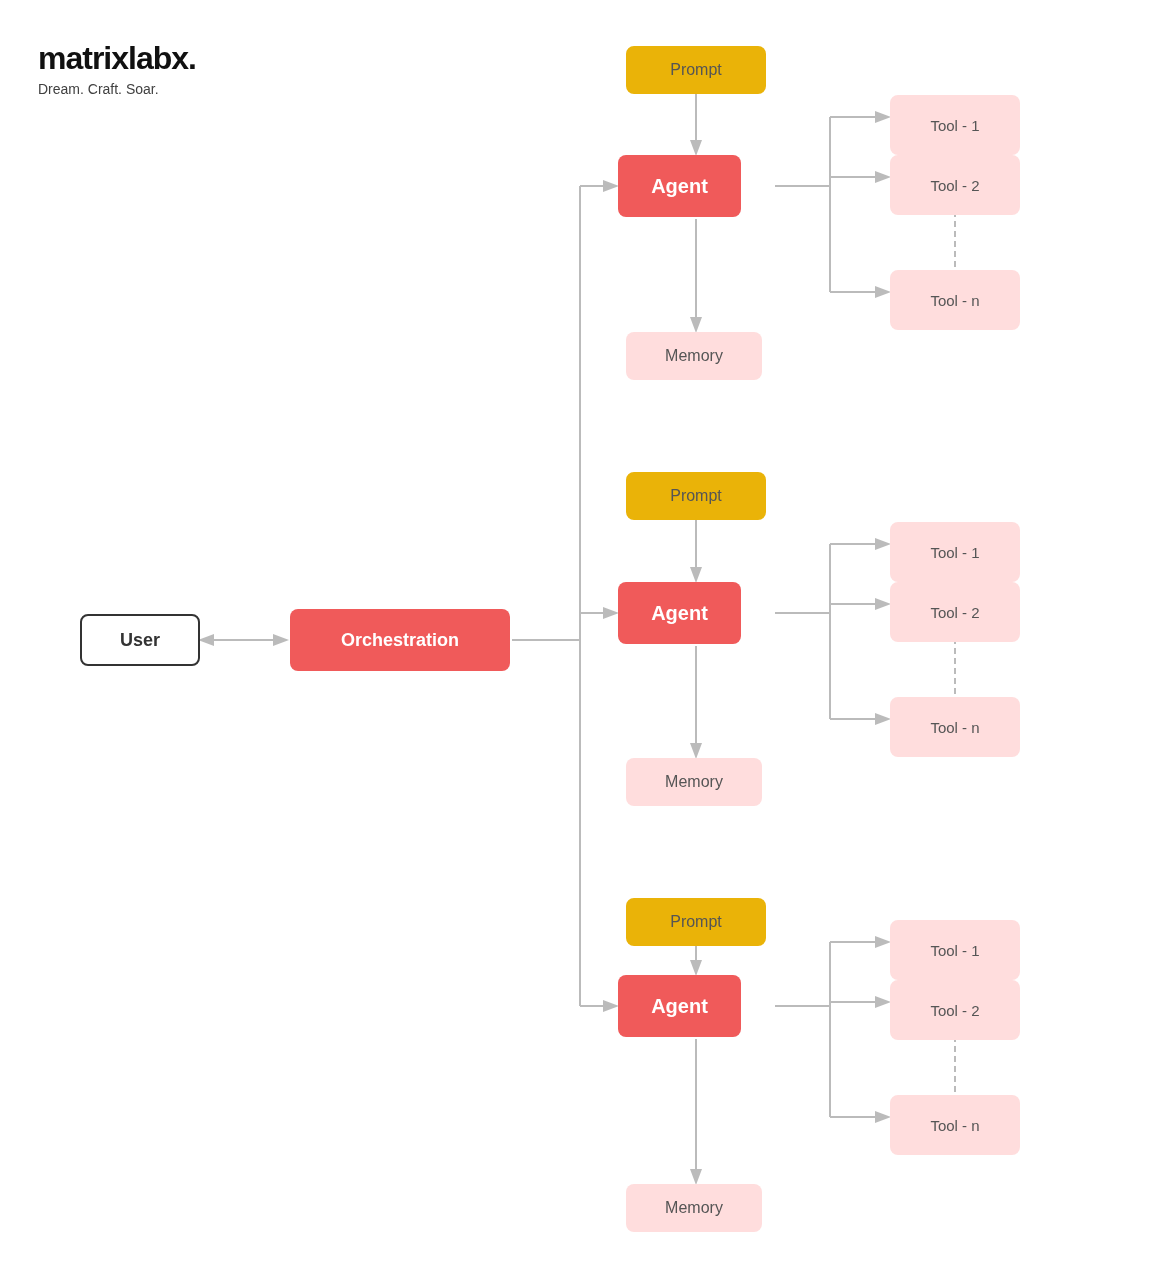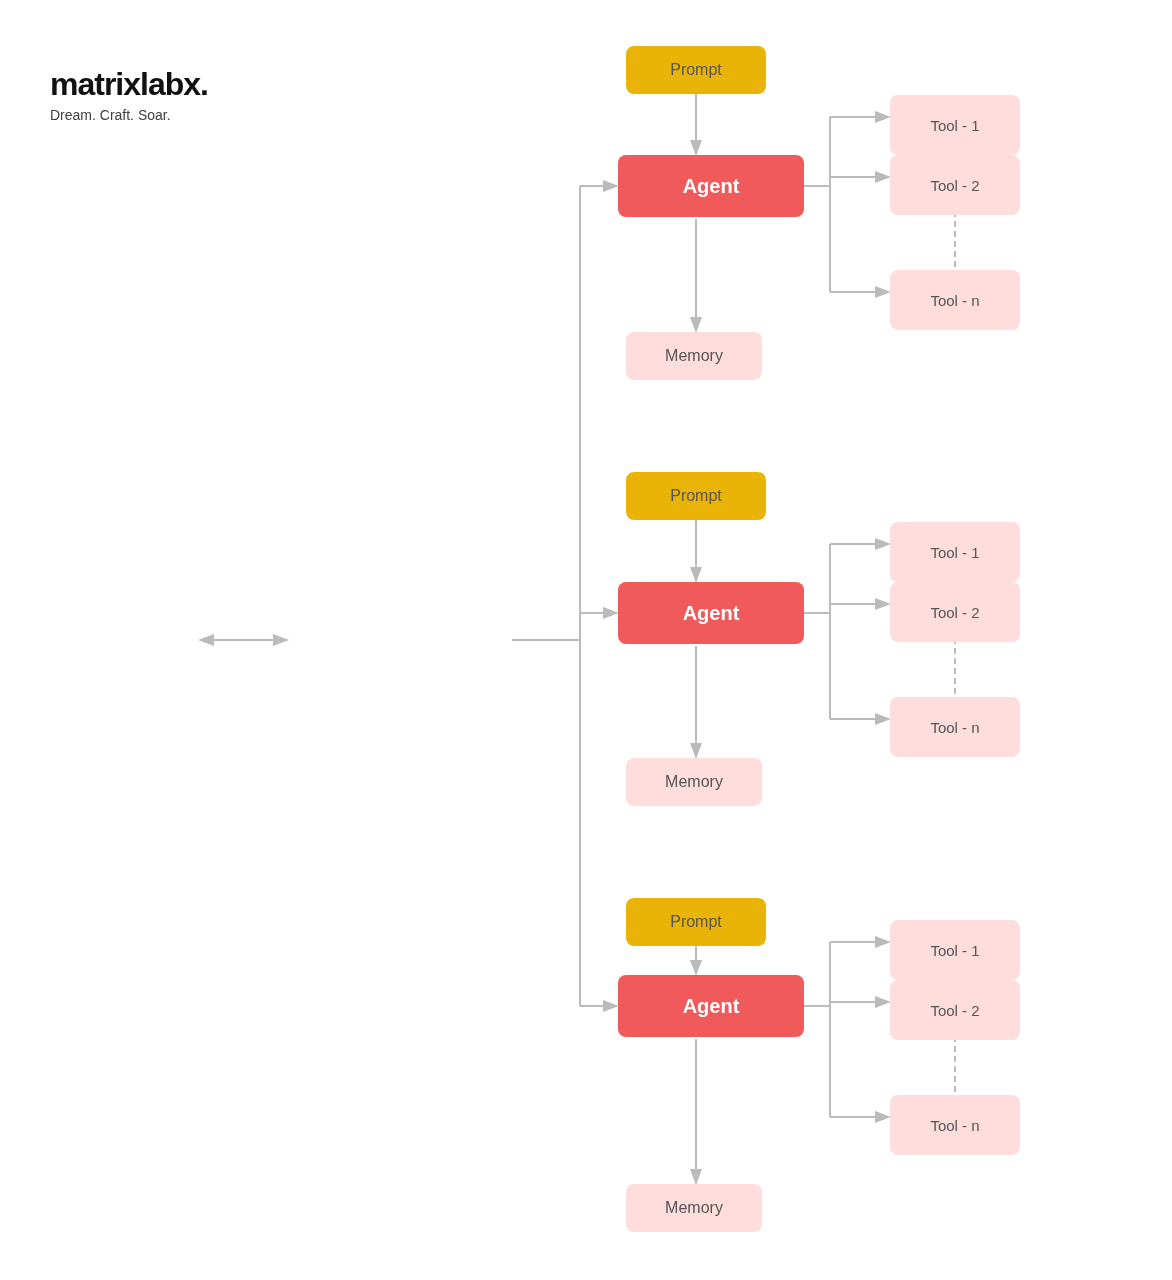--- a/index.html
+++ b/index.html
@@ -9,22 +9,21 @@
       background: #ffffff;
       font-family: 'Arial', sans-serif;
       overflow: hidden;
       position: relative;
     }
 
     
     .logo-area {
       position: absolute;
       top: 40px;
-      left: 50px;
-      margin-top: 26px;
+      left: 38px;
     }
     .logo-title {
       font-size: 32px;
       font-weight: 900;
       color: #111;
       letter-spacing: -1px;
     }
     .logo-subtitle {
       font-size: 14px;
       color: #404040;
@@ -65,21 +64,21 @@
       width: 220px;
       height: 62px;
       background: #f05a5a;
       color: #fff;
       left: 290px;
       top: 609px;
     }
 
     
     .box-agent {
-      width: 186px;
+      width: 123px;
       height: 62px;
       background: #f05a5a;
       color: #fff;
       font-size: 20px;
       font-weight: 700;
     }
     .box-agent-1 { left: 618px; top: 155px; }
     .box-agent-2 { left: 618px; top: 582px; }
     .box-agent-3 { left: 618px; top: 975px; }
 
@@ -208,21 +207,27 @@
     <line x1="830" y1="1002" x2="887" y2="1002" stroke="#bbb" stroke-width="2" marker-end="url(#arrow-gray)"></line>
     <line x1="830" y1="1117" x2="887" y2="1117" stroke="#bbb" stroke-width="2" marker-end="url(#arrow-gray)"></line>
     <line x1="955" y1="1026" x2="955" y2="1093" stroke="#bbb" stroke-width="2" stroke-dasharray="6,4"></line>
   </svg>
 
   <div class="logo-area">
     <div class="logo-title">matrixlabx.</div>
     <div class="logo-subtitle">Dream. Craft. Soar.</div>
   </div>
 
-
+  <div class="box box-user">
+    <span>User</span>
+  </div>
+
+  <div class="box box-orchestration">
+    <span>Orchestration</span>
+  </div>
 
   <div class="box box-agent box-agent-1">
     <span>Agent</span>
   </div>
 
   <div class="box box-agent box-agent-2">
     <span>Agent</span>
   </div>
 
   <div class="box box-agent box-agent-3">

